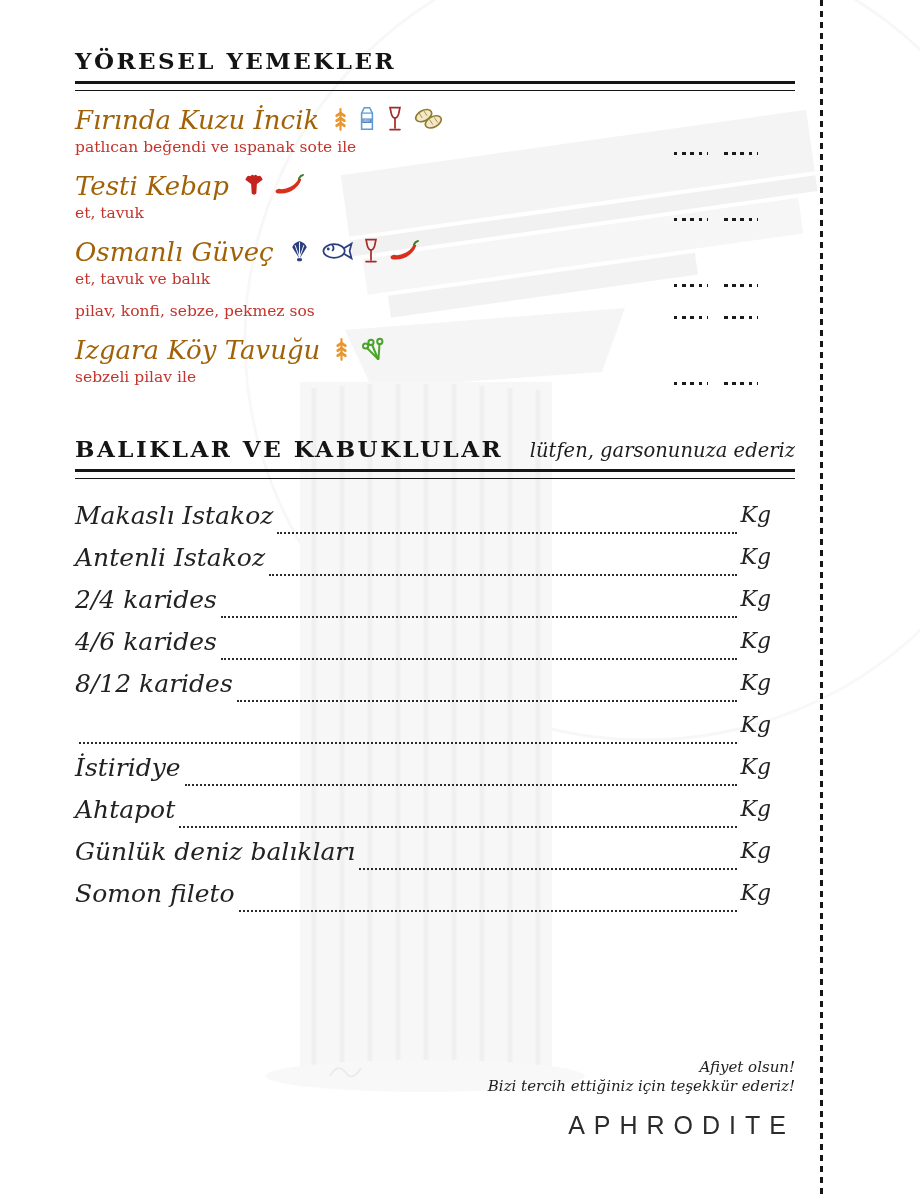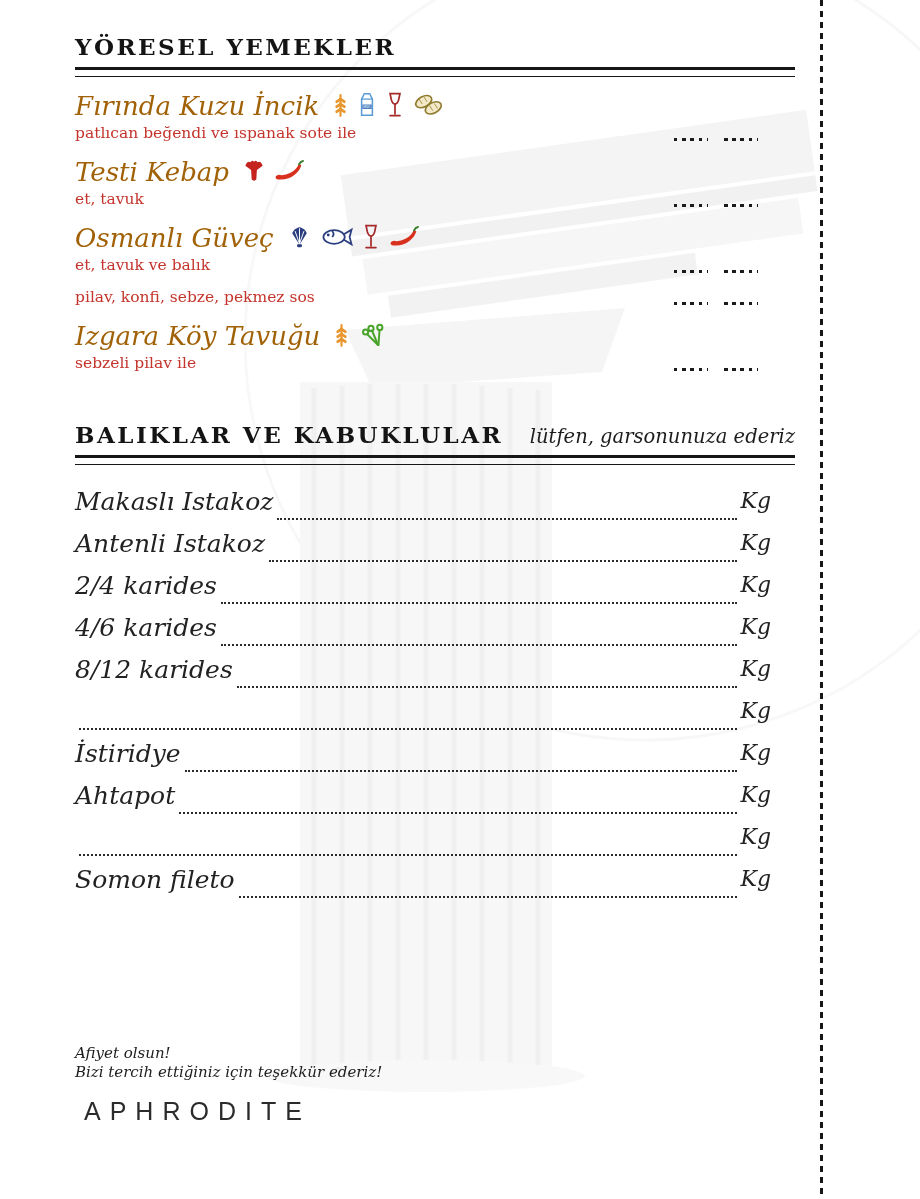--- a/index.html
+++ b/index.html
@@ -6,21 +6,21 @@
   body{
     width:920px;height:1199px;position:relative;overflow:hidden;
     background:#ffffff;color:#1d1d1d;
     font-family:"DejaVu Serif","Liberation Serif",serif;
   }
   .bg{position:absolute;left:0;top:0;pointer-events:none;}
   .perforation{
     position:absolute;left:820px;top:0;width:3px;height:1199px;
     background:repeating-linear-gradient(180deg,#161616 0 6px,transparent 6px 11px);
   }
-  .content{position:absolute;left:75px;top:32px;width:720px;}
+  .content{position:absolute;left:75px;top:46px;width:720px;}
   h2{
     margin:0;font-size:23px;line-height:30px;font-weight:bold;
     letter-spacing:2.5px;color:#141414;font-family:"DejaVu Serif",serif;
   }
   .rule{height:6px;border-top:3px solid #161616;border-bottom:1px solid #161616;margin-top:5px;}
   .items{margin-top:7px;}
   .mi{position:relative;padding:5px 0 7px 0;}
   .mi-name-row{display:flex;align-items:center;height:34px;}
   .mi-name{font-style:italic;font-size:26px;color:#a16207;white-space:nowrap;}
   .mi-icons{display:flex;align-items:center;gap:9px;margin-left:14px;margin-top:-3px;}
@@ -30,21 +30,21 @@
   .dots{display:inline-block;width:34px;height:3.5px;
     background:repeating-linear-gradient(90deg,#1b1b1b 0 3.5px,transparent 3.5px 8.2px);}
   .sec2{margin-top:40px;}
   .sec2head{display:flex;align-items:flex-end;}
   .sec2-note{margin-left:auto;font-style:italic;font-size:19.5px;color:#1d1d1d;line-height:26px;}
   .fishlist{margin-top:21px;padding-right:24px;}
   .fishrow{display:flex;height:42px;}
   .fname{font-style:italic;font-size:25px;line-height:31px;white-space:nowrap;color:#222;}
   .leader{flex:1;border-bottom:2.2px dotted #2a2a2a;margin:0 3px 8px 4px;}
   .unit{font-style:italic;font-size:22px;line-height:30px;color:#222;}
-  .pfoot{margin-top:138px;text-align:left;}
+  .pfoot{margin-top:138px;text-align:right;}
   .thanks{font-style:italic;font-size:15px;line-height:19px;color:#1d1d1d;}
   .brand{margin-top:15px;font-family:"Liberation Sans",sans-serif;font-size:25px;
     font-weight:400;letter-spacing:9px;text-indent:9px;color:#2b2b2b;}
   .symlib{position:absolute;width:0;height:0;overflow:hidden;}
 </style>
 </head>
 <body>
 
 <svg class="symlib" aria-hidden="true">
   <defs>
@@ -311,20 +311,21 @@
         <span class="fname">İstiridye</span>
         <span class="leader"></span>
         <span class="unit">Kg</span>
       </div>
       <div class="fishrow">
         <span class="fname">Ahtapot</span>
         <span class="leader"></span>
         <span class="unit">Kg</span>
       </div>
       <div class="fishrow">
+        <span class="fname">Günlük deniz balıkları</span>
         <span class="leader"></span>
         <span class="unit">Kg</span>
       </div>
       <div class="fishrow">
         <span class="fname">Somon fileto</span>
         <span class="leader"></span>
         <span class="unit">Kg</span>
       </div>
     </div>
   </section>

